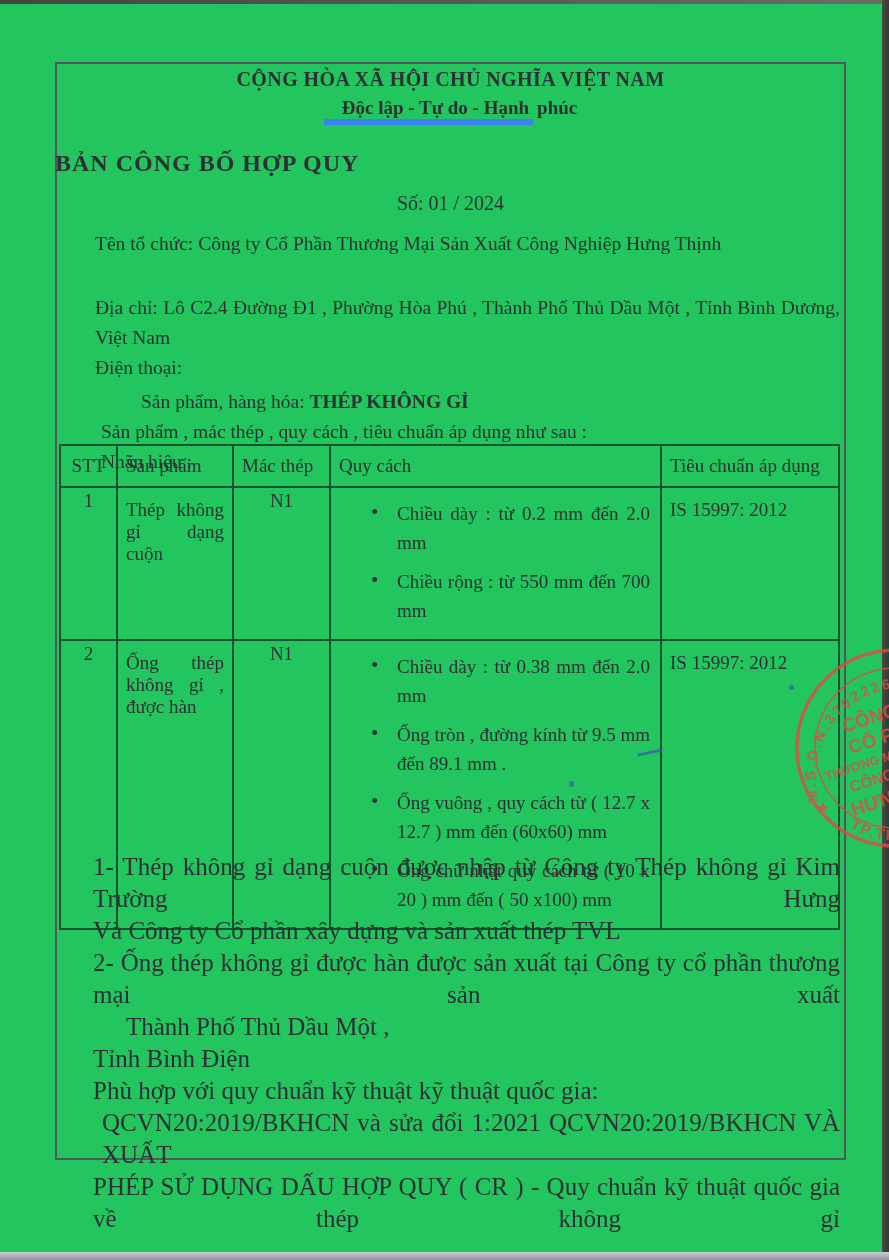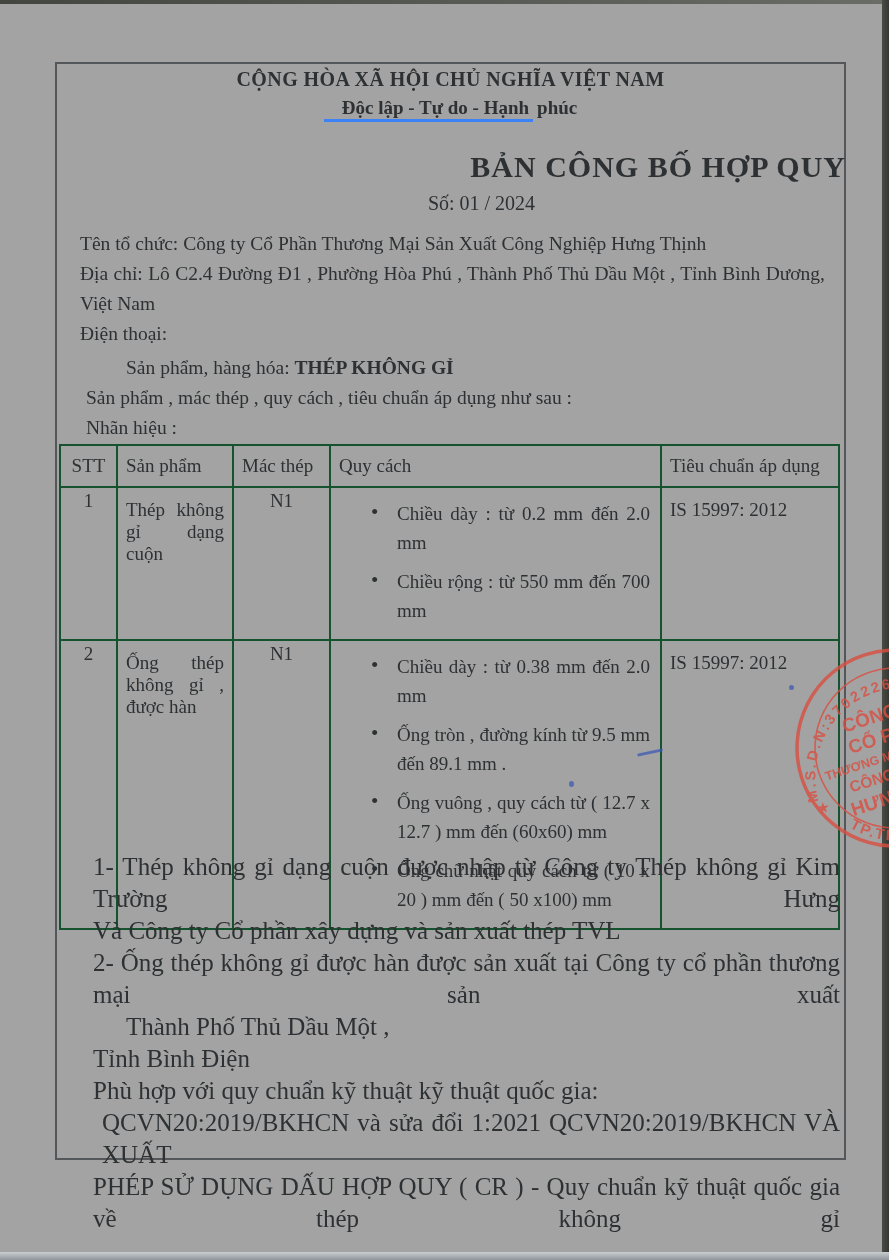--- a/index.html
+++ b/index.html
@@ -1,48 +1,48 @@
 <!DOCTYPE html>
 <html><head>
 <meta charset="utf-8">
 <style>
   html,body{margin:0;padding:0;background:#e8e8e6;}
   .page{
     position:relative;
     width:889px;height:1260px;
-    background:#a3a3a3;
+    background:#22c55e;
     overflow:hidden;
     font-family:"Liberation Serif","DejaVu Serif",serif;
     color:#2e3133;
   }
   
   .edge-top{position:absolute;top:0;left:0;width:100%;height:4px;
     background:linear-gradient(to right,#43463f,#5a5d57 60%,#6a6d66);}
   .edge-right{position:absolute;top:0;right:0;width:7px;height:1252px;
     background:linear-gradient(to left,#353833,#4a4d46);}
   .edge-bottom{position:absolute;bottom:0;left:0;width:100%;height:8px;
     background:linear-gradient(to bottom,#caced1,#8f959c);}
   
   .frame{position:absolute;left:55px;top:62px;width:791px;height:1098px;
     border:2px solid #54575a;box-sizing:border-box;}
   
   .nat-line1{position:absolute;left:55px;top:68px;width:791px;text-align:center;
     font-weight:bold;font-size:20px;letter-spacing:.4px;}
   .motto{position:absolute;left:55px;top:97px;width:791px;text-align:center;
     font-weight:bold;font-size:19px;}
-  .motto .u{border-bottom:3px solid #3b82f6;padding:0 4px 1px 18px;}
+  .motto .u{border-bottom:6px solid #3b82f6;padding:0 4px 1px 18px;}
   .motto .tail{padding-left:4px;}
-  .doc-title{position:absolute;left:55px;top:150px;width:791px;text-align:right;
-    font-weight:bold;font-size:30px;letter-spacing:1px;}
+  .doc-title{position:absolute;left:55px;top:150px;width:791px;text-align:left;
+    font-weight:bold;font-size:24px;letter-spacing:1px;}
   .doc-number{position:absolute;left:55px;top:192px;width:791px;text-align:center;
-    font-size:20px;margin-left:31px;}
+    font-size:20px;}
   
-  .org{position:absolute;left:80px;top:229px;width:745px;font-size:19.5px;line-height:30px;}
+  .org{position:absolute;left:95px;top:229px;width:745px;font-size:19.5px;line-height:30px;}
   .org p{margin:0;}
-  .org .addr{text-align:justify;}
+  .org .addr{text-align:justify;margin-top:34px;}
   .org .shift{padding-left:6px;}
   .org .gap{margin-top:4px;margin-left:40px;}
   .bold{font-weight:bold;}
   
   table.spec{position:absolute;left:59px;top:444px;width:779px;
     border-collapse:collapse;table-layout:fixed;font-size:19px;}
   table.spec th,table.spec td{border:2px solid #14532d;box-sizing:border-box;
     font-weight:normal;vertical-align:top;}
   table.spec th{height:42px;vertical-align:middle;text-align:left;padding:2px 8px;}
   table.spec th.c,table.spec td.c{text-align:center;padding:2px 2px;}

